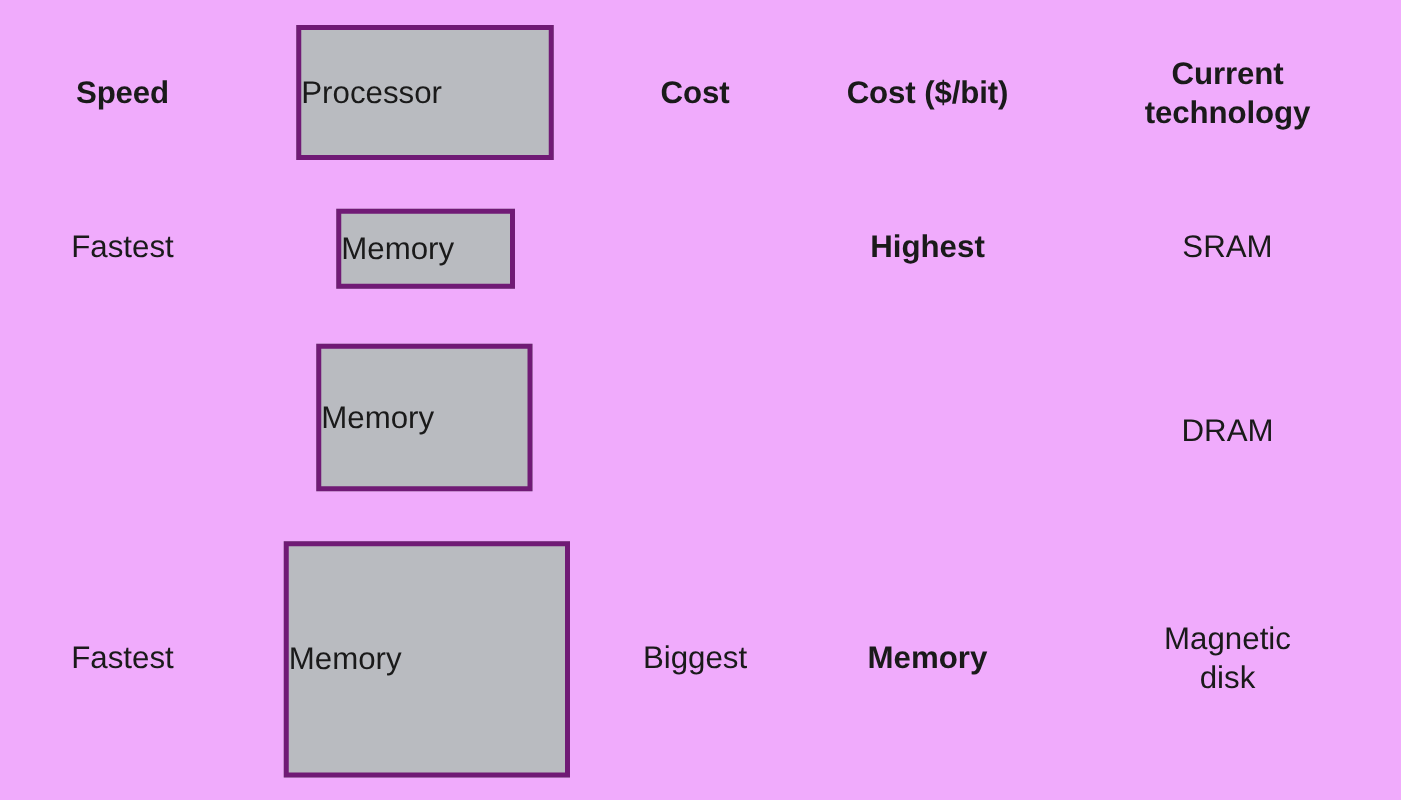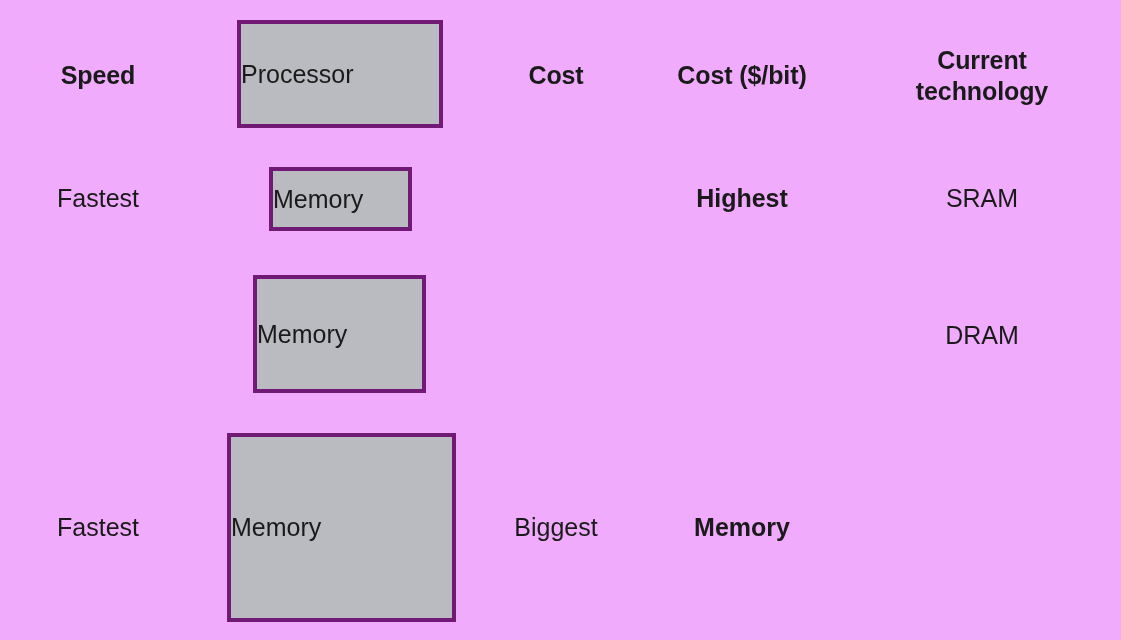--- a/index.html
+++ b/index.html
@@ -62,21 +62,21 @@
   #box-disk      { left: 227px; top: 433px; width: 229px; height: 189px; }
 
   
   .col-speed { left: 98px; }
   .col-size  { left: 556px; }
   .col-cost  { left: 742px; font-weight: bold; }
   .col-tech  { left: 982px; }
 
   .row-head { top: 75px; }
   .row-1    { top: 198px; }
-  .row-2    { top: 335px; text-align: center; }
+  .row-2    { top: 345px; text-align: center; }
   .row-3    { top: 527px; }
 </style>
 </head>
 <body>
 
 <div id="diagram">
 
   <div class="cell header col-speed row-head">Speed</div>
 
   <div class="cell header col-size row-head">Cost</div>
@@ -116,14 +116,15 @@
   <div class="cell col-cost row-2"></div>
 
   <div class="cell col-tech row-2">DRAM</div>
 
   <div class="cell col-speed row-3">Fastest</div>
 
   <div class="cell col-size row-3">Biggest</div>
 
   <div class="cell col-cost row-3">Memory</div>
 
+  <div class="cell col-tech row-3">Magnetic disk</div>
 
 </div>
 
 </body></html>

